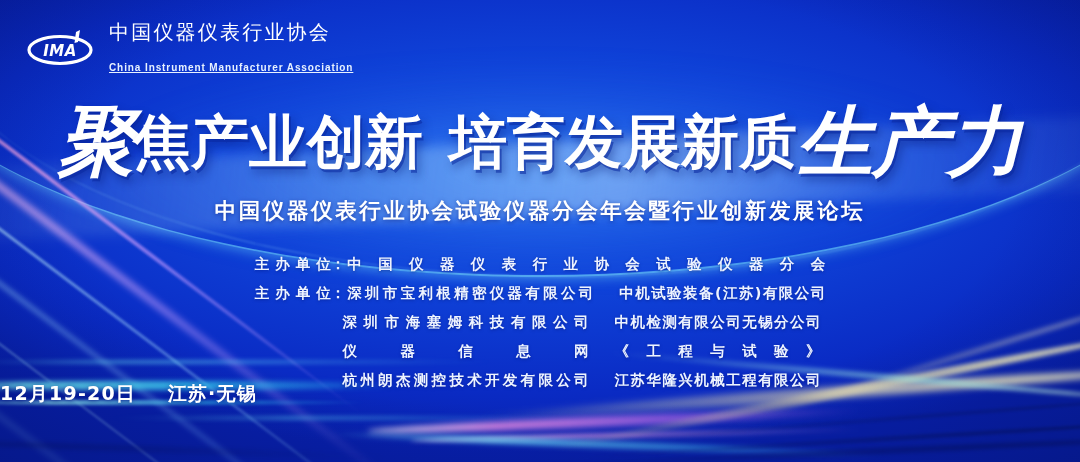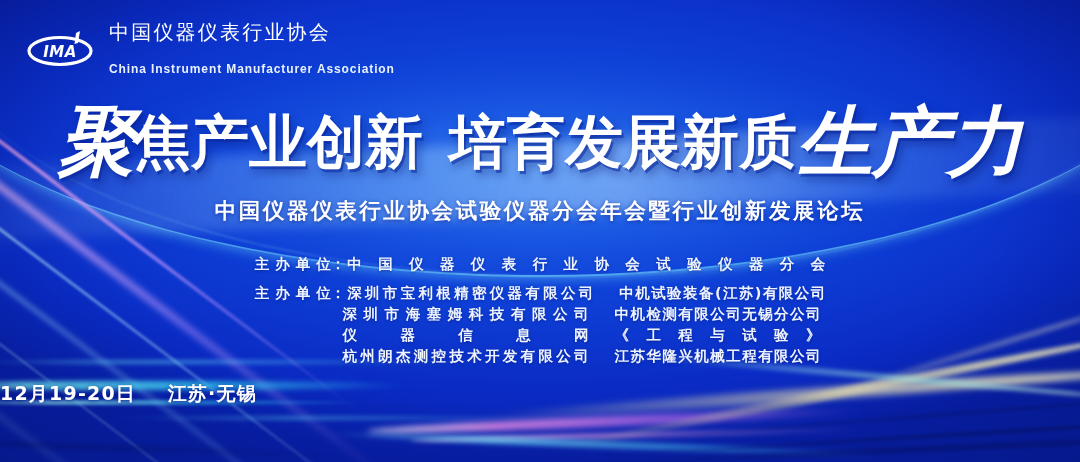--- a/index.html
+++ b/index.html
@@ -97,22 +97,22 @@
   #content { position:absolute; inset:0; }
 
   
   .logo-row{ position:absolute; left:26px; top:22px; display:flex; align-items:center; gap:11px; }
   .logo-mark{ position:relative; width:72px; height:38px; flex:none; }
   .logo-text-cn{
     font-size:20px; font-weight:400; color:#ffffff; letter-spacing:2.2px;
     line-height:1; font-family:"DejaVu Sans","Liberation Sans",sans-serif;
   }
   .logo-text-en{
-    font-size:12px; font-weight:700; color:#e8f2ff; letter-spacing:.9px;
-    margin-top:20px; font-family:"Liberation Sans",sans-serif;
+    font-size:10px; font-weight:700; color:#e8f2ff; letter-spacing:.9px;
+    margin-top:20px; font-family:"Liberation Sans",sans-serif;text-decoration:underline;
   }
 
   
   .title{
     position:absolute; left:0; right:0; top:96px; height:92px;
     display:flex; align-items:center; justify-content:center; gap:0;
     white-space:nowrap;
   }
   .t-seg{
     color:#ffffff; font-weight:700; line-height:1;
@@ -137,21 +137,21 @@
     display:flex; flex-direction:column; align-items:center;
     color:#eef4ff; font-size:14.5px; font-weight:700;
     font-family:"DejaVu Sans","Liberation Sans",sans-serif;
     text-shadow:0 1px 3px rgba(6,24,120,.55);
   }
   .u-row{ display:flex; align-items:baseline; line-height:21px; }
   .u-label{ width:76px; text-align:justify; text-align-last:justify; flex:none;margin-top:8px; }
   .u-colon{ margin-right:2px; }
   .u-colA{ width:246px; text-align:justify; text-align-last:justify; }
   .u-spacer{ width:26px; flex:none; }
-  .u-colB{ width:206px; text-align:justify; text-align-last:justify; }
+  .u-colB{ width:206px; text-align:justify; text-align-last:justify;margin-top:8px; }
   .u-host{ width:478px; text-align:justify; text-align-last:justify; }
 
   
   .datebar{
     position:absolute; left:0; right:0; top:381px; text-align:left;
     color:#ffffff; font-size:19px; font-weight:700; letter-spacing:1.2px;
     font-family:"DejaVu Sans","Liberation Sans",sans-serif;
     text-shadow:0 1px 5px rgba(6,24,120,.6);
   }
   .date-gap{ display:inline-block; width:16px; }

